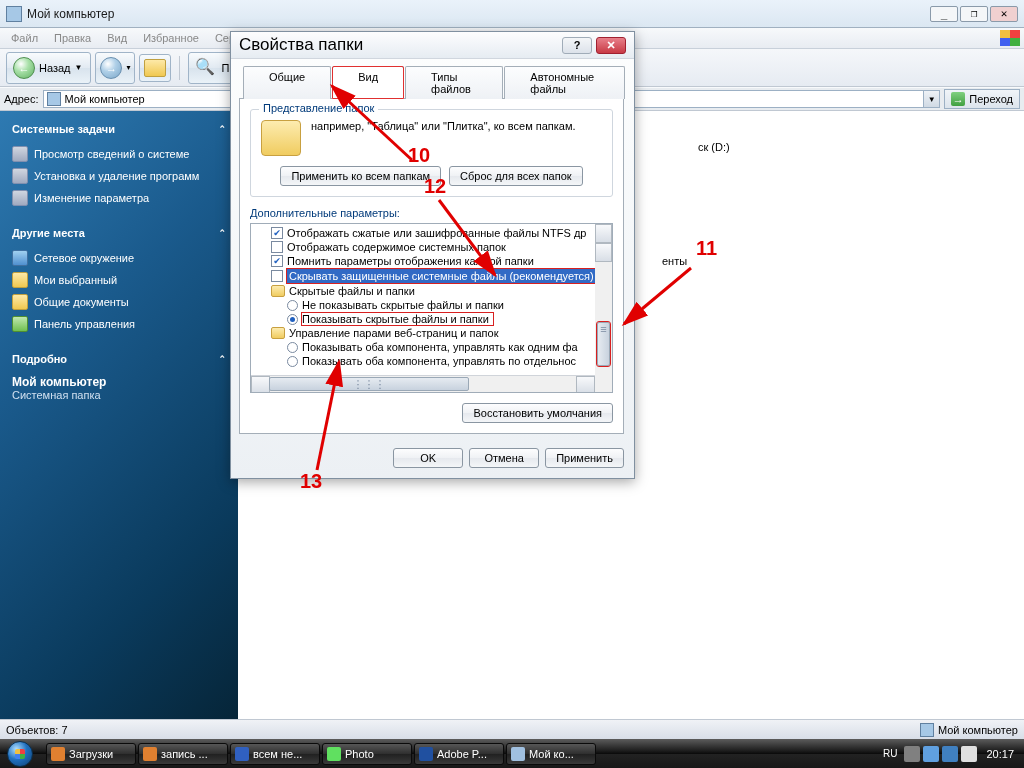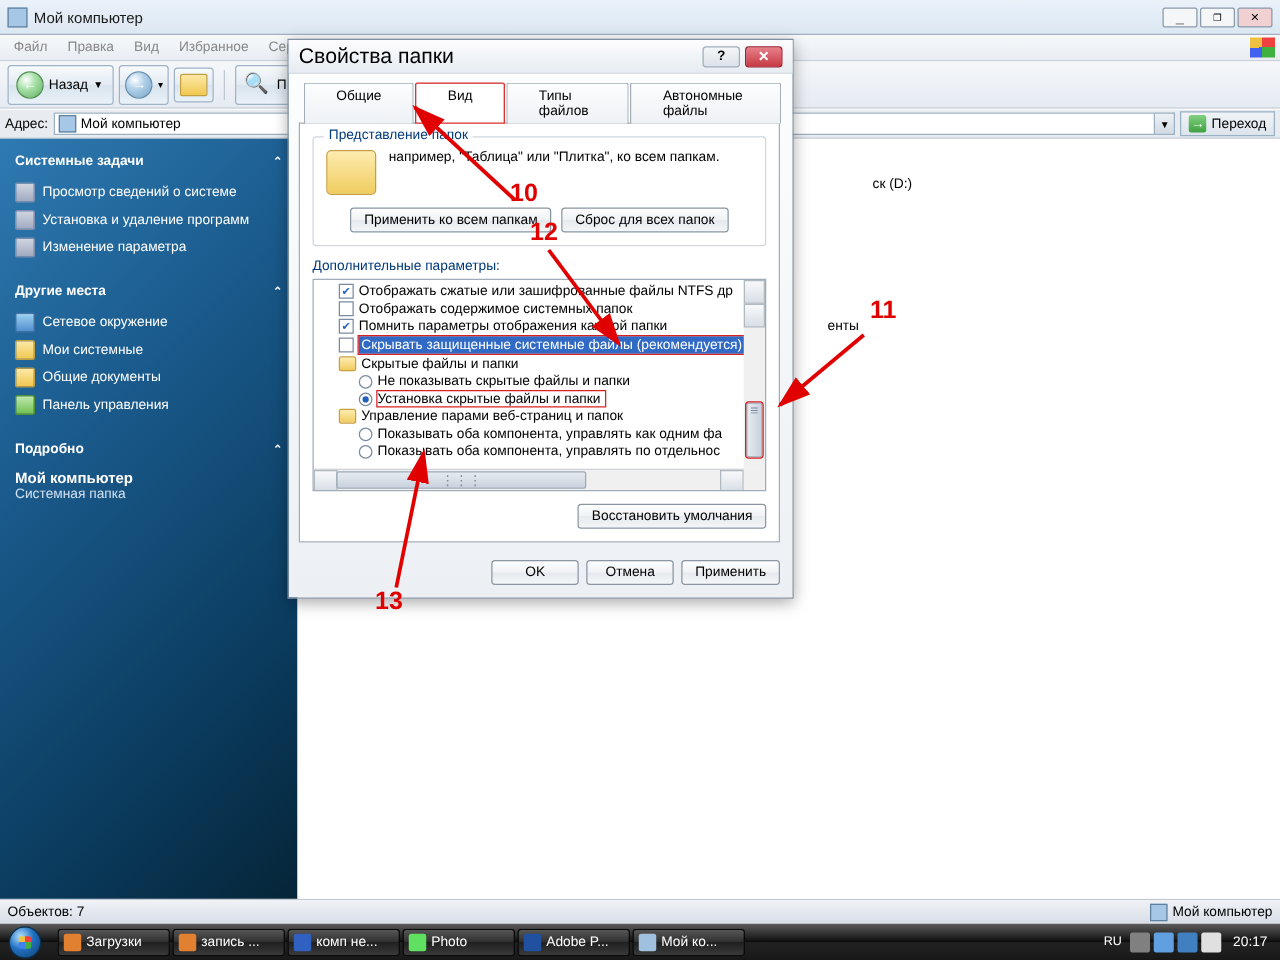--- a/index.html
+++ b/index.html
@@ -192,21 +192,21 @@
         </div>
     </div>
     <div class="side-group">
       <h3>Другие места</h3>
       <div class="side-link">
           <span class="side-ico blue"></span>
           <span>Сетевое окружение</span>
         </div>
       <div class="side-link">
           <span class="side-ico yellow"></span>
-          <span>Мои системные</span>
+          <span>Мои выбранный</span>
         </div>
       <div class="side-link">
           <span class="side-ico yellow"></span>
           <span>Общие документы</span>
         </div>
       <div class="side-link">
           <span class="side-ico green"></span>
           <span>Панель управления</span>
         </div>
     </div>
@@ -281,21 +281,21 @@
         <div class="tree-item indent1">
             <span class="folder-sm"></span>
             <span>Скрытые файлы и папки</span>
           </div>
         <div class="tree-item indent2">
             <span class="radio"></span>
             <span>Не показывать скрытые файлы и папки</span>
           </div>
         <div class="tree-item indent2">
             <span class="radio selected"></span>
-            <span class="radio-sel-label">Установка скрытые файлы и папки</span>
+            <span class="radio-sel-label">Показывать скрытые файлы и папки</span>
           </div>
         <div class="tree-item indent1">
             <span class="folder-sm"></span>
             <span>Управление парами веб-страниц и папок</span>
           </div>
         <div class="tree-item indent2">
             <span class="radio"></span>
             <span>Показывать оба компонента, управлять как одним фа</span>
           </div>
         <div class="tree-item indent2">
@@ -351,21 +351,21 @@
     <div class="tb-task">
         <span class="tico" style="background:#e08030;"></span>
         <span>Загрузки</span>
       </div>
     <div class="tb-task">
         <span class="tico" style="background:#e08030;"></span>
         <span>запись ...</span>
       </div>
     <div class="tb-task">
         <span class="tico" style="background:#3060c0;"></span>
-        <span>комп не...</span>
+        <span>всем не...</span>
       </div>
     <div class="tb-task">
         <span class="tico" style="background:#60e060;"></span>
         <span>Photo</span>
       </div>
     <div class="tb-task">
         <span class="tico" style="background:#2050a0;"></span>
         <span>Adobe P...</span>
       </div>
     <div class="tb-task">

